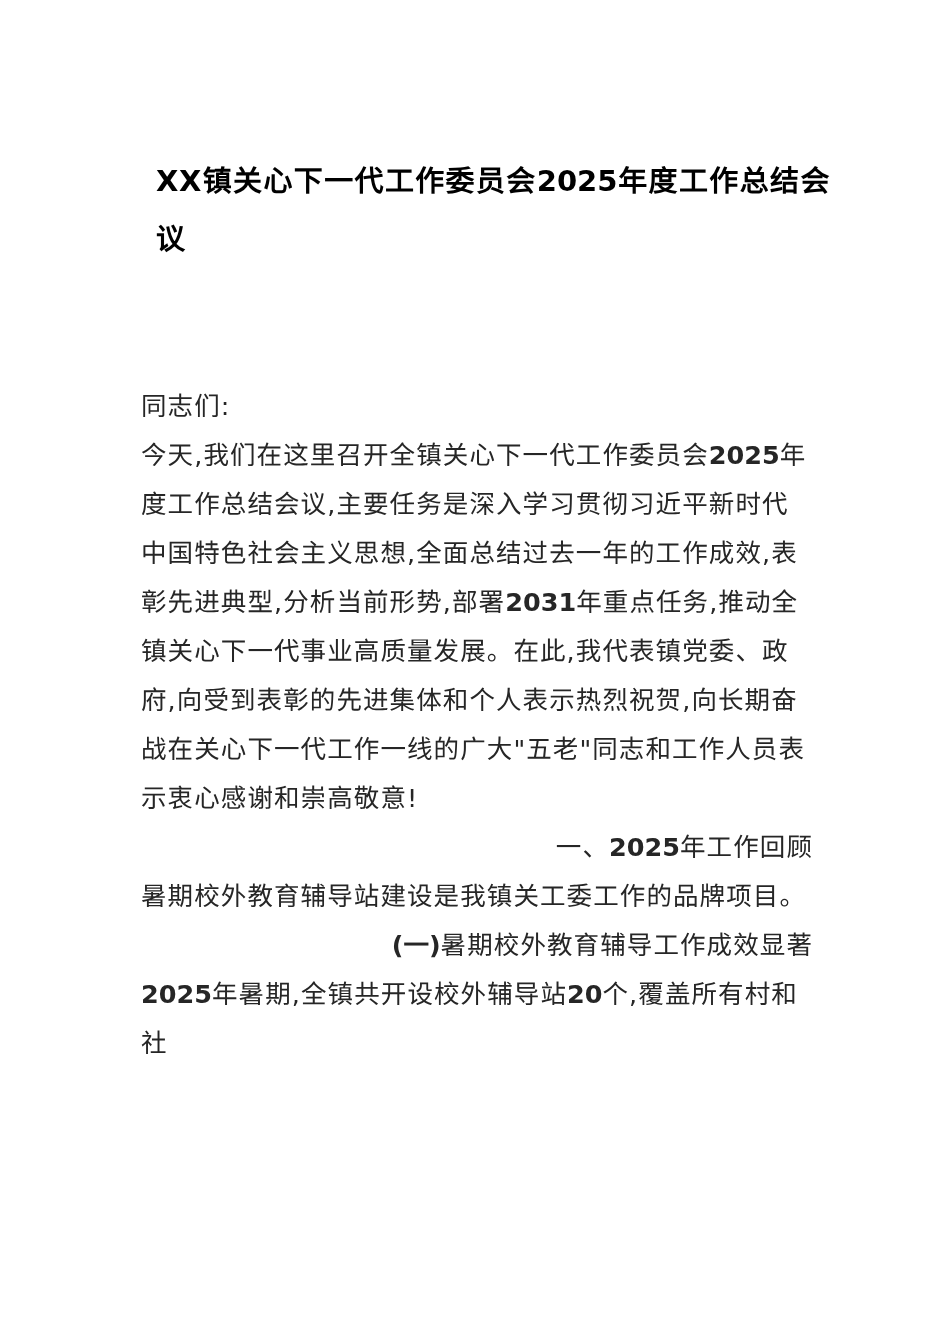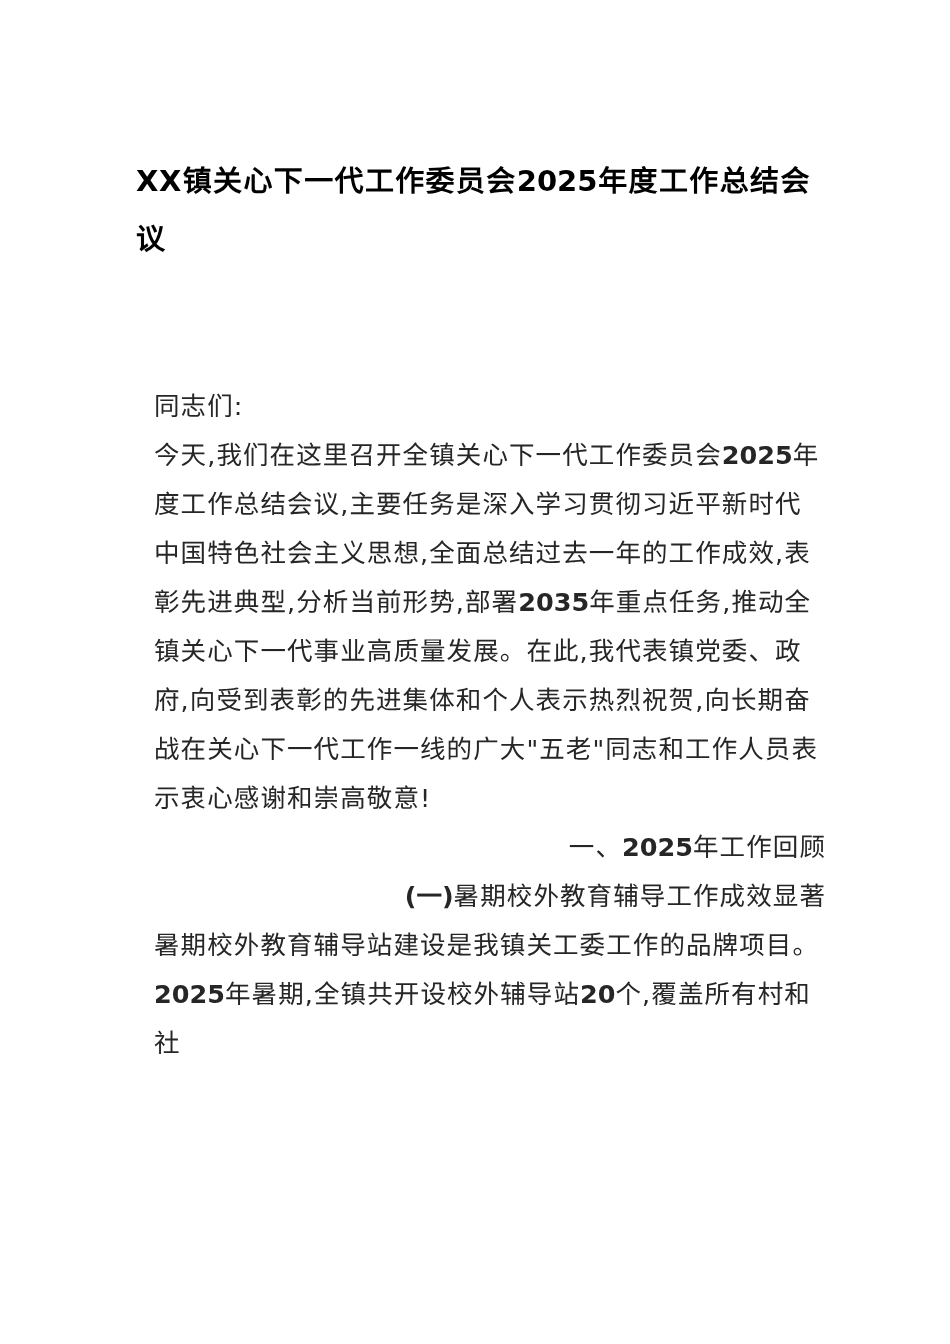--- a/index.html
+++ b/index.html
@@ -21,21 +21,21 @@
     position: relative;
     width: 950px;
     height: 1344px;
     background: #ffffff;
     box-sizing: border-box;
   }
 
   
   .doc-title {
     position: absolute;
-    left: 136px;
+    left: 156px;
     top: 152px;
     width: 674px;
   }
   .title-line {
     font-size: 29px;
     font-weight: bold;
     line-height: 58px;
     letter-spacing: 0.6px;
     color: #000000;
     white-space: nowrap;
@@ -47,21 +47,21 @@
     white-space: normal;
   }
   .title-line-2 {
     text-align: center;
     margin-top: 56px;
   }
 
   
   .doc-body {
     position: absolute;
-    left: 154px;
+    left: 141px;
     top: 382px;
     width: 672px;
   }
   .para {
     font-size: 25.5px;
     line-height: 49px;
     color: #262626;
     letter-spacing: 1.1px;
     margin: 0;
     text-align: left;
@@ -90,26 +90,26 @@
 <div class="page">
 
   <div class="doc-title">
     <div class="title-line title-line-1">XX镇关心下一代工作委员会<span class="num">2025</span>年度工作总结会议</div>
   </div>
 
   <div class="doc-body">
 
     <p class="para">同志们:</p>
 
-    <p class="para">今天,我们在这里召开全镇关心下一代工作委员会<span class="num">2025</span>年度工作总结会议,主要任务是深入学习贯彻习近平新时代中国特色社会主义思想,全面总结过去一年的工作成效,表彰先进典型,分析当前形势,部署<span class="num">2035</span>年重点任务,推动全镇关心下一代事业高质量发展。在此,我代表镇党委、政府,向受到表彰的先进集体和个人表示热烈祝贺,向长期奋战在关心下一代工作一线的广大"五老"同志和工作人员表示衷心感谢和崇高敬意!</p>
+    <p class="para">今天,我们在这里召开全镇关心下一代工作委员会<span class="num">2025</span>年度工作总结会议,主要任务是深入学习贯彻习近平新时代中国特色社会主义思想,全面总结过去一年的工作成效,表彰先进典型,分析当前形势,部署<span class="num">2031</span>年重点任务,推动全镇关心下一代事业高质量发展。在此,我代表镇党委、政府,向受到表彰的先进集体和个人表示热烈祝贺,向长期奋战在关心下一代工作一线的广大"五老"同志和工作人员表示衷心感谢和崇高敬意!</p>
 
     <p class="para heading-num">一、<span class="num">2025</span>年工作回顾</p>
 
 
+    <p class="para">暑期校外教育辅导站建设是我镇关工委工作的品牌项目。</p>
+
     <p class="para heading-sub"><span class="sub-marker">(一)</span>暑期校外教育辅导工作成效显著</p>
-
-    <p class="para">暑期校外教育辅导站建设是我镇关工委工作的品牌项目。</p>
 
     <p class="para"><span class="num">2025</span>年暑期,全镇共开设校外辅导站<span class="num">20</span>个,覆盖所有村和社</p>
 
   </div>
 
 </div>
 
 </body></html>

